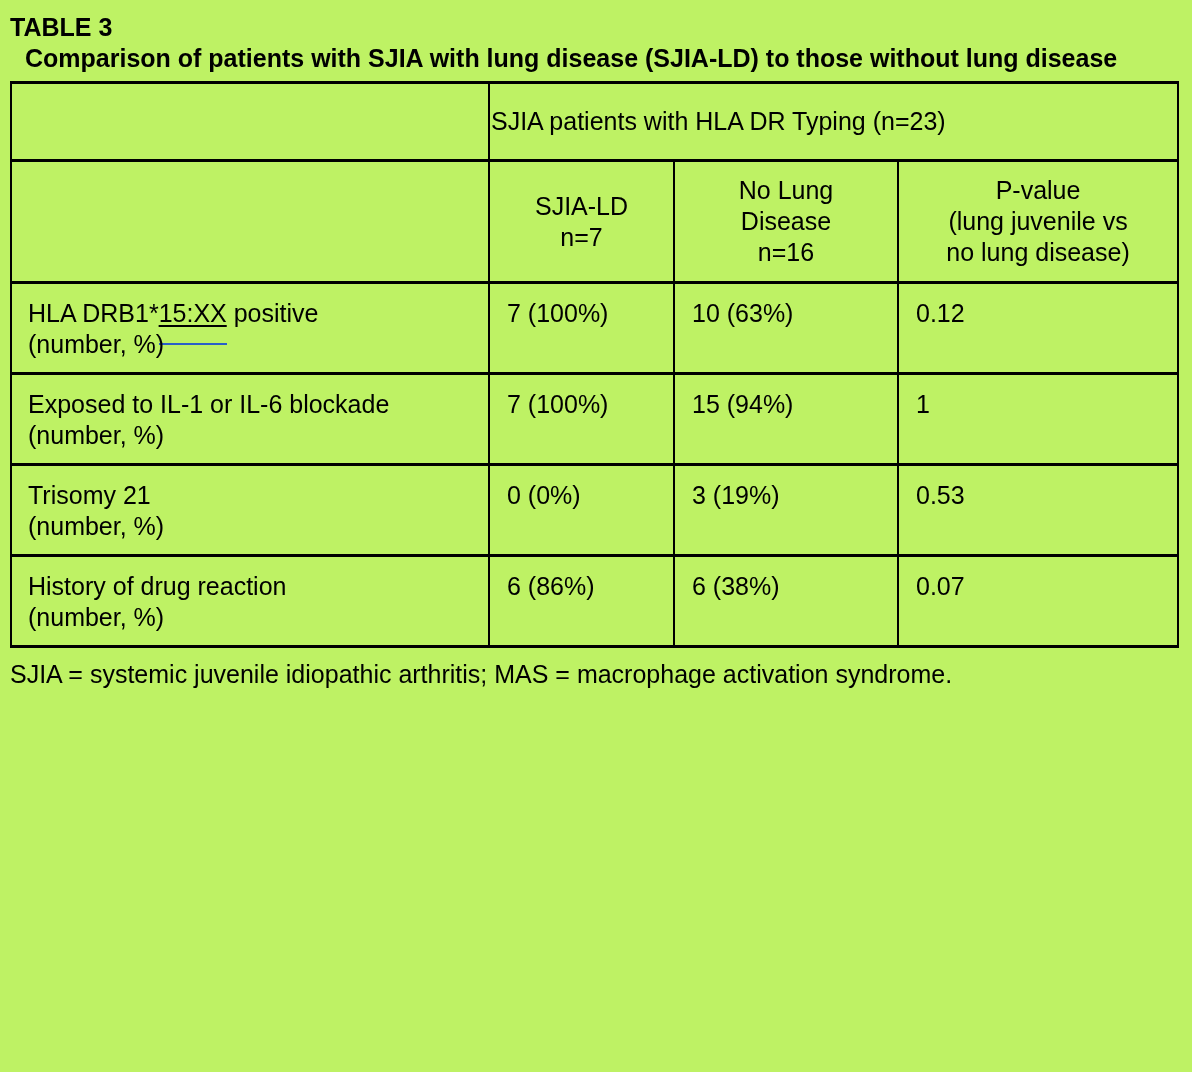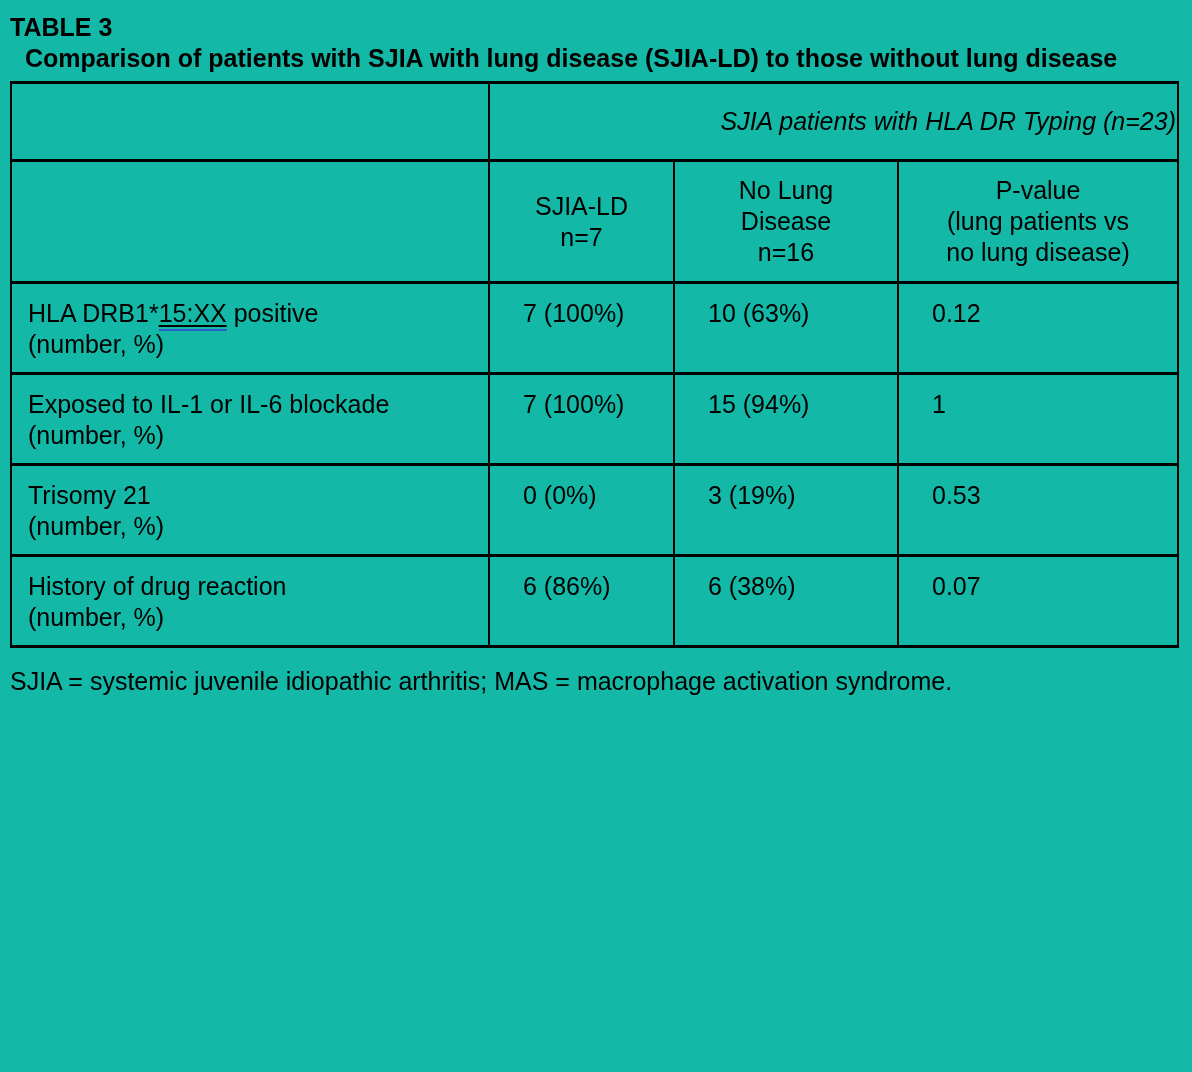--- a/index.html
+++ b/index.html
@@ -7,21 +7,21 @@
     padding: 0;
     background: #ffffff;
     color: #000000;
     font-family: "Liberation Sans", "DejaVu Sans", sans-serif;
   }
   .page {
     width: 1192px;
     height: 1072px;
     box-sizing: border-box;
     padding: 12px 0 0 10px;
-    background: #14b8a6;
+    background: #bef264;
     overflow: hidden;
   }
   .title-block {
     font-weight: bold;
     font-size: 25px;
     line-height: 31px;
   }
   .caption {
     max-width: 1130px;
     margin-left: 15px;
@@ -39,52 +39,51 @@
     border-bottom-width: 3px;
     font-size: 25px;
     line-height: 31px;
     font-weight: normal;
     box-sizing: border-box;
     overflow: hidden;
   }
   
   tr.group-row th {
     height: 78px;
-    text-align: right;
+    text-align: left;
     vertical-align: middle;
-    font-style: italic;
   }
   tr.colhead-row th {
     height: 122px;
     text-align: center;
     vertical-align: middle;
     padding: 4px 6px;
   }
   
   tr.data-row td {
     height: 91px;
     vertical-align: top;
     text-align: left;
     padding: 14px 10px 8px 16px;
   }
   tr.data-row td.val {
-    padding-left: 33px;
+    padding-left: 17px;
   }
   
   .rev-underline {
     text-decoration: underline;
     text-decoration-thickness: 2px;
     text-underline-offset: 3px;
     border-bottom: 2px solid #2a5fc9;
-    padding-bottom: 2px;
+    padding-bottom: 16px;
   }
   .footnote {
     font-size: 25px;
     line-height: 30px;
-    margin-top: 18px;
+    margin-top: 11px;
   }
 </style>
 </head>
 <body>
 
 <div class="page">
 
   <div class="title-block">
     <div>TABLE 3</div>
     <div class="caption">Comparison of patients with SJIA with lung disease (SJIA-LD) to those without lung disease</div>
@@ -109,21 +108,21 @@
           <div>SJIA-LD</div>
           <div>n=7</div>
         </th>
         <th>
           <div>No Lung</div>
           <div>Disease</div>
           <div>n=16</div>
         </th>
         <th>
           <div>P-value</div>
-          <div>(lung patients vs</div>
+          <div>(lung juvenile vs</div>
           <div>no lung disease)</div>
         </th>
       </tr>
 
       <tr class="data-row">
         <td>
           <div><span>HLA DRB1*</span><span class="rev-underline">15:XX</span><span> positive</span></div>
           <div>(number, %)</div>
         </td>
         <td class="val">7 (100%)</td>

